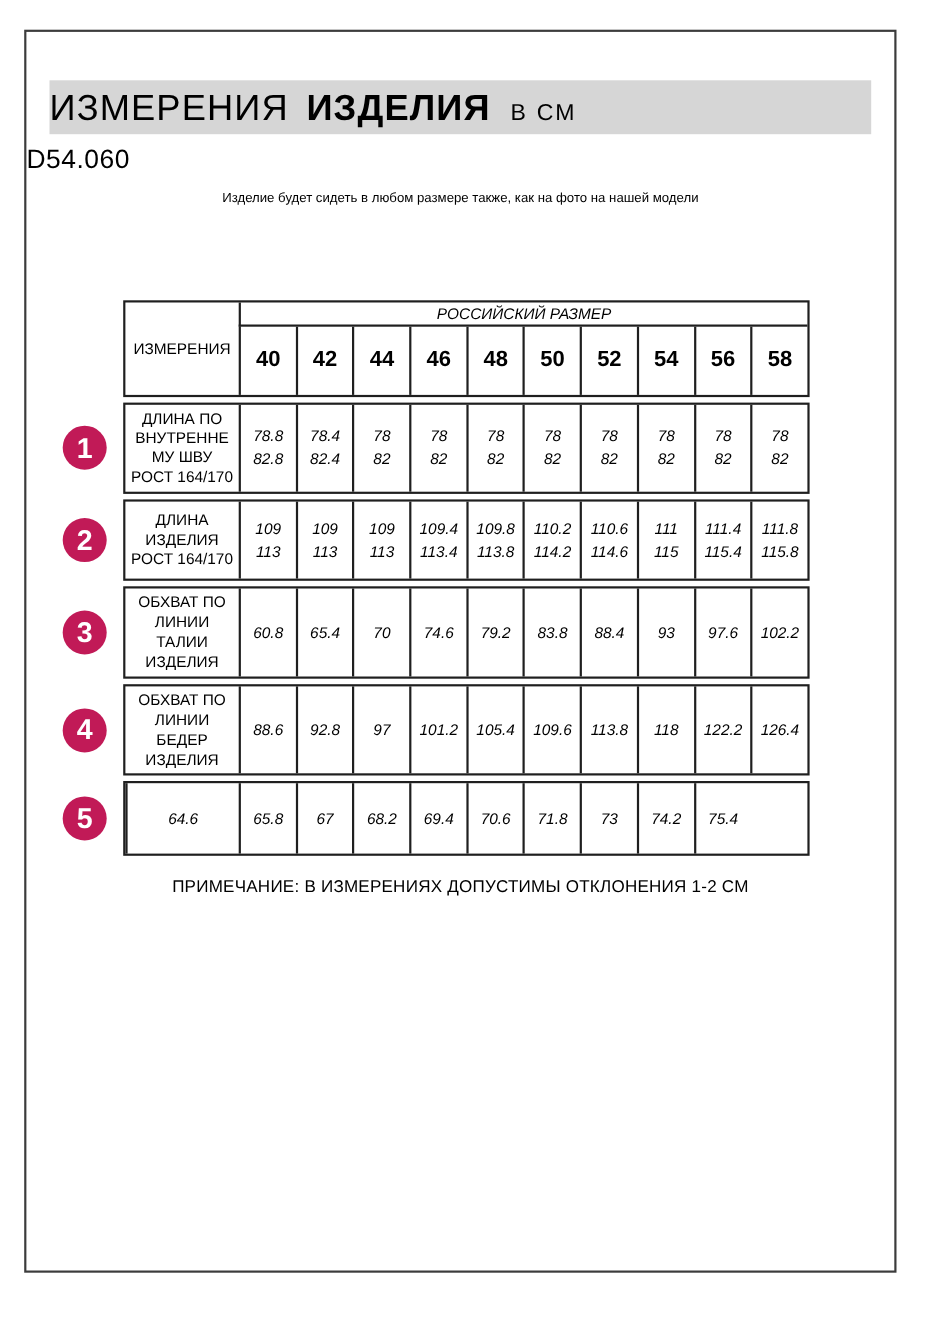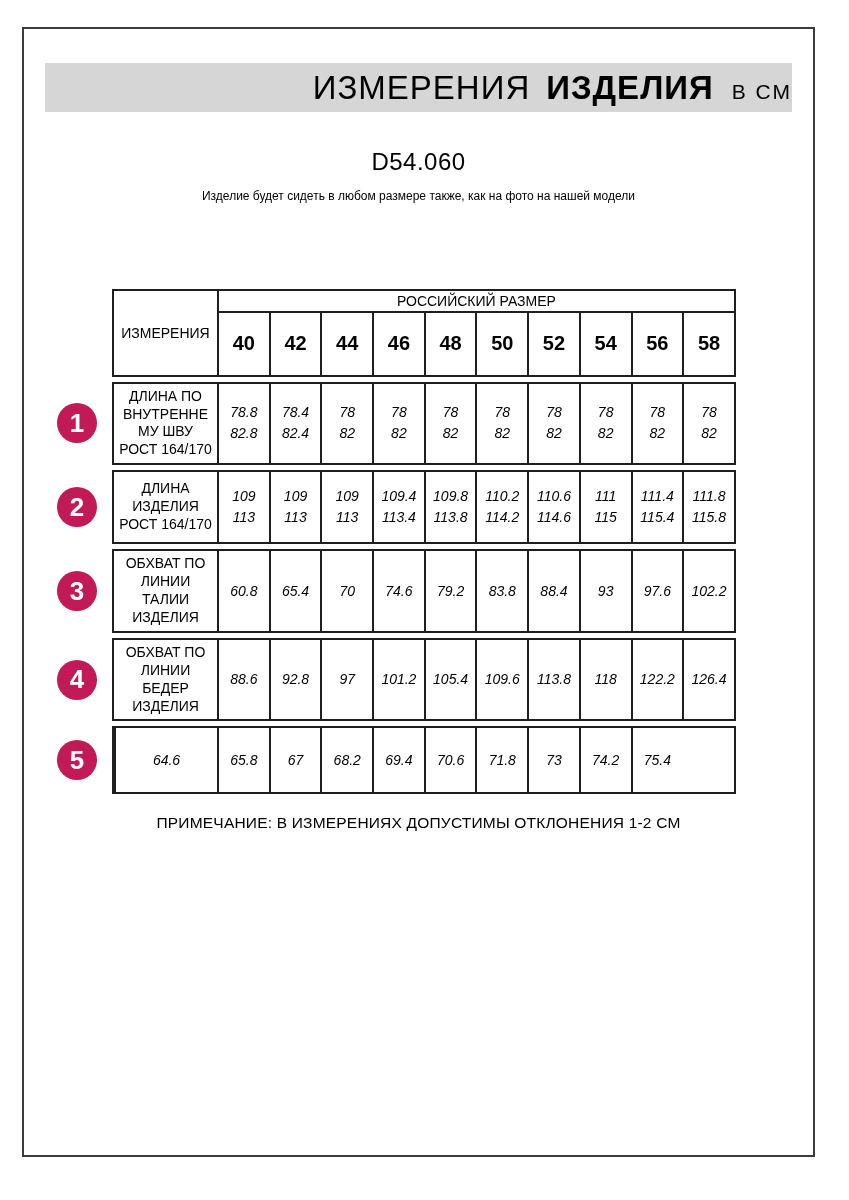--- a/index.html
+++ b/index.html
@@ -12,27 +12,27 @@
   html,body{background:#ffffff;}
   body{
     width:849px;height:1200px;position:relative;
     font-family:"Liberation Sans", sans-serif;color:#000;
   }
   .frame{
     position:absolute;left:22px;top:27px;width:793px;height:1130px;
     border:2px solid var(--frame);box-sizing:border-box;background:#fff;
   }
   .banner{
-    margin:34px auto 0;width:747px;height:49px;background:var(--banner-bg);
-    text-align:right;line-height:49px;white-space:nowrap;
+    margin:44px auto 0;width:747px;height:49px;background:var(--banner-bg);
+    text-align:left;line-height:49px;white-space:nowrap;
   }
   .title-main{font-size:33px;font-weight:400;letter-spacing:1px;}
   .title-bold{font-size:33px;font-weight:700;margin-left:16px;letter-spacing:1px;}
   .title-unit{font-size:21px;font-weight:400;margin-left:18px;letter-spacing:2px;}
-  .model{margin-top:36px;text-align:center;font-size:24px;font-weight:400;letter-spacing:0.5px;}
+  .model{margin-top:10px;font-size:24px;font-weight:400;letter-spacing:0.5px;}
   .subtitle{
     margin:13px auto 0;max-width:625px;text-align:center;
     font-size:12px;line-height:1.3;font-weight:400;
   }
   .table-wrap{
     margin:84px 0 0 33px;display:flex;flex-direction:column;gap:5px;width:684px;
   }
   .unit{display:flex;align-items:center;}
   .badge-cell{flex:0 0 55px;display:flex;align-items:center;}
   .badge{
@@ -46,21 +46,21 @@
     border:2px solid var(--line);background:#fff;
   }
   .hdr-grid{grid-template-rows:22px 62px;}
   .c{
     border-left:2px solid var(--line);
     display:flex;align-items:center;justify-content:center;
     text-align:center;white-space:pre-line;padding:2px 1px;
   }
   .no-l{border-left:none;}
   .corner-c{grid-row:1/3;grid-column:1;font-size:14px;}
-  .group-c{grid-row:1;grid-column:2/12;border-bottom:2px solid var(--line);font-size:14px;padding:0;}
+  .group-c{grid-row:1;grid-column:2/12;border-bottom:2px solid var(--line);font-size:14px;padding:0;font-style:italic;}
   .size-c{font-size:20px;font-weight:700;}
   .label-c{font-size:14px;line-height:1.28;padding:4px 2px;}
   .val-c{font-size:14px;line-height:1.5;font-style:italic;}
   #rows .unit:nth-child(1) .grid{min-height:78px;}
   #rows .unit:nth-child(2) .grid{min-height:70px;}
   #rows .unit:nth-child(3) .grid{min-height:74px;}
   #rows .unit:nth-child(4) .grid{min-height:72px;}
   #rows .unit:nth-child(5) .grid{min-height:64px;}
   .note{
     margin-top:20px;text-align:center;font-size:15.5px;font-weight:400;letter-spacing:0.2px;

